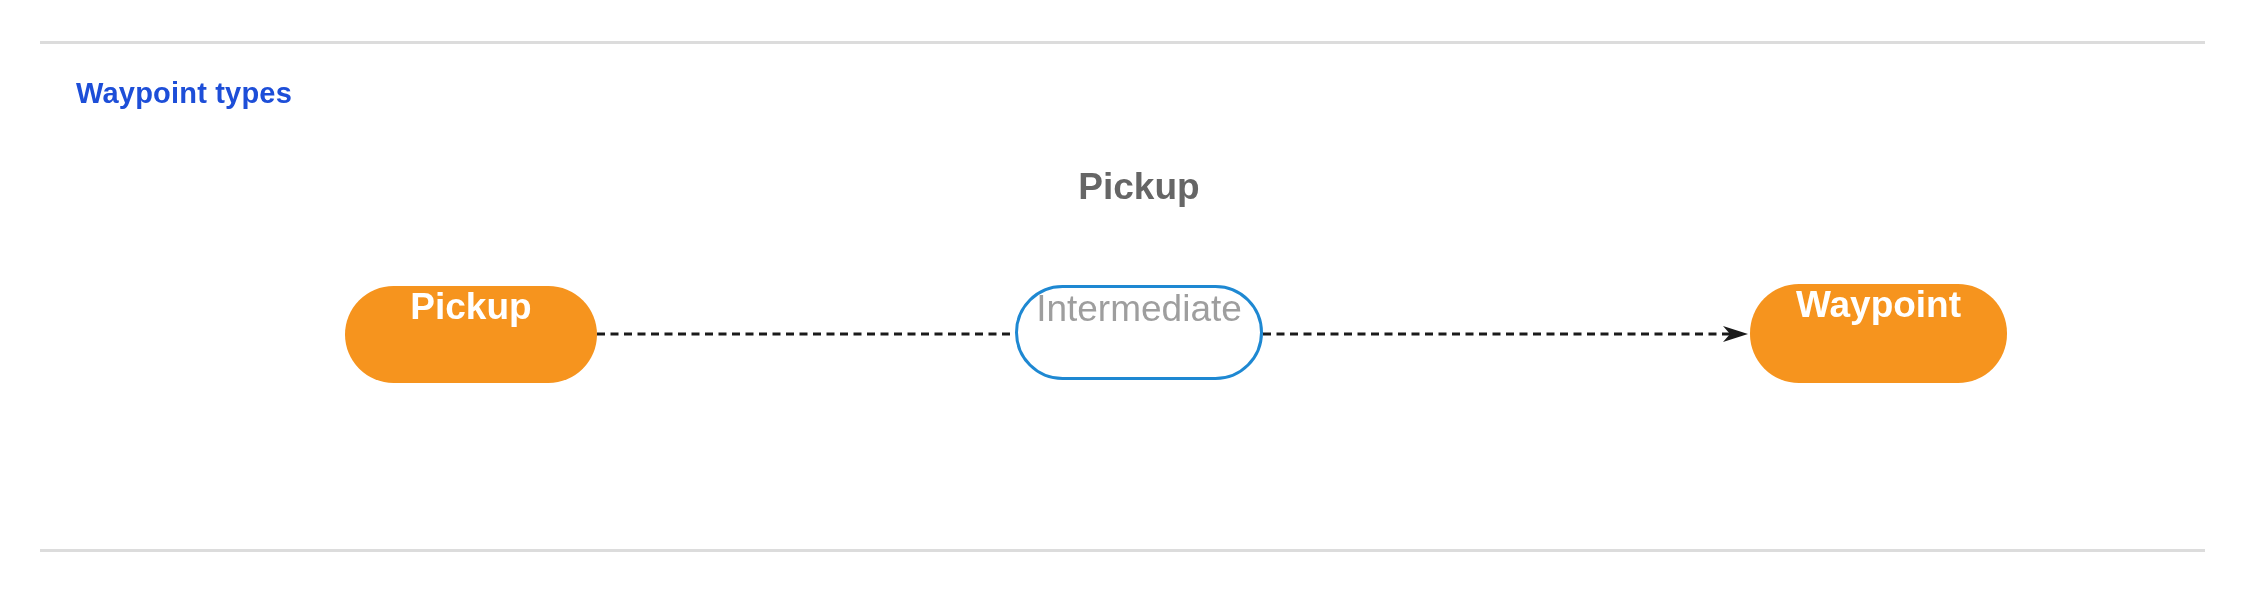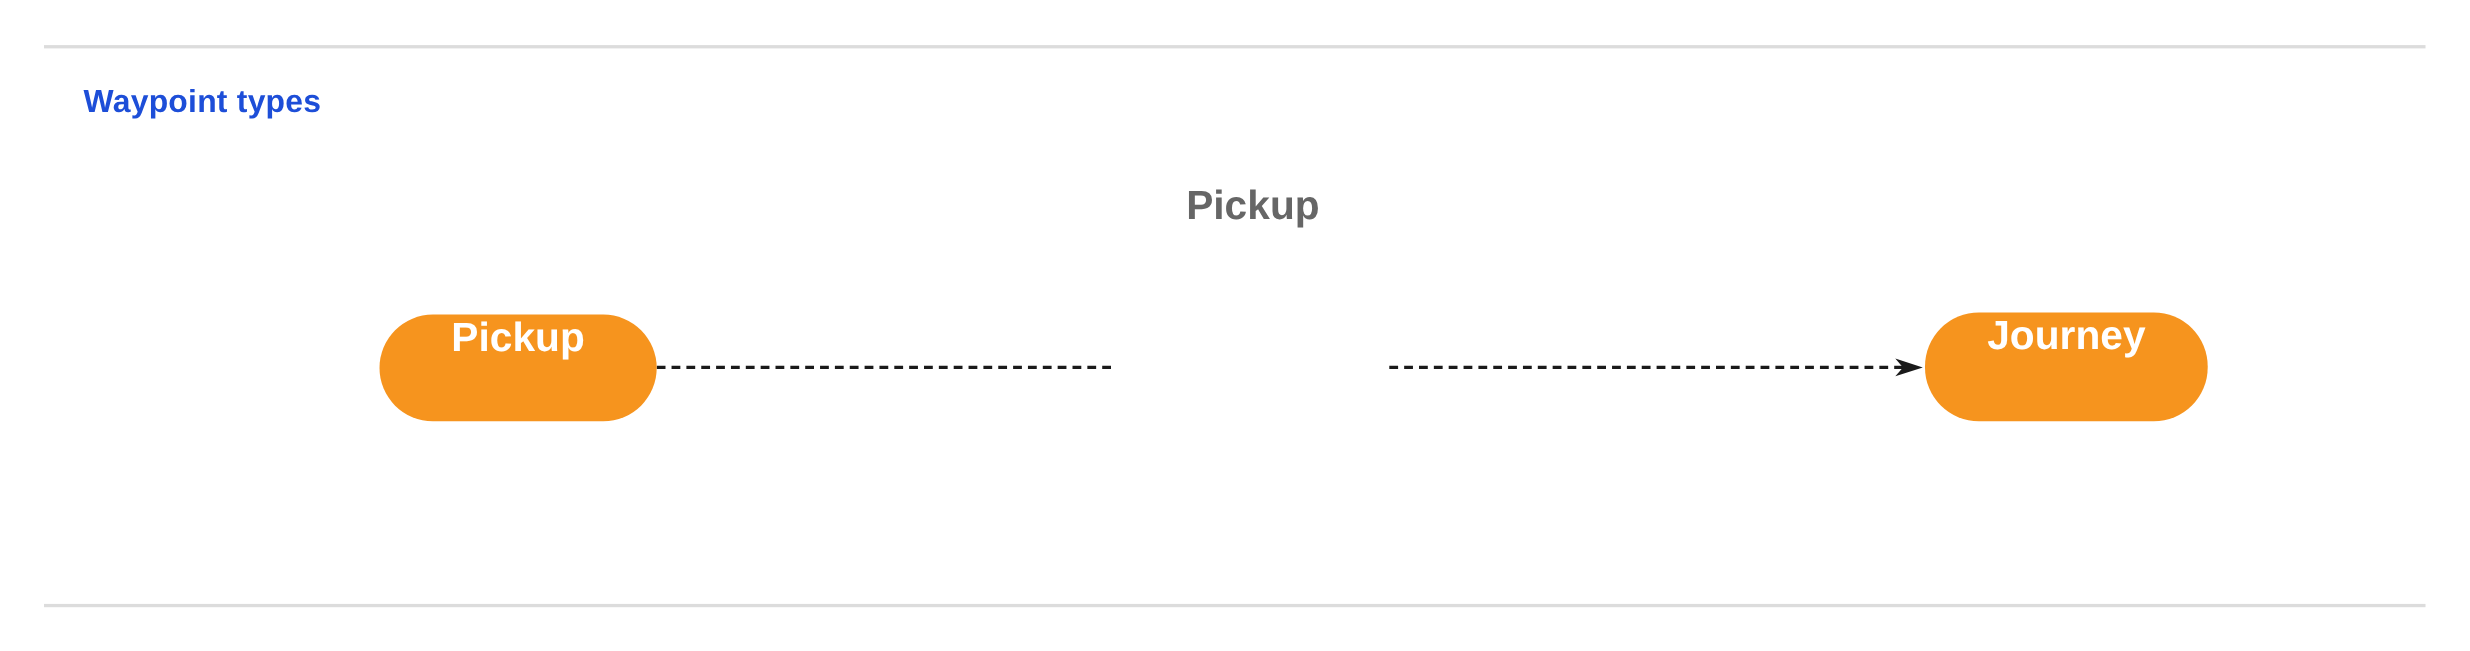--- a/index.html
+++ b/index.html
@@ -107,20 +107,23 @@
   <svg class="edges-svg" viewBox="0 0 2245 592" xmlns="http://www.w3.org/2000/svg">
     <line class="edge-line" x1="597" y1="334" x2="1015" y2="334"></line>
     <line class="edge-line" x1="1263" y1="334" x2="1736" y2="334"></line>
     <path class="arrowhead" d="M1723,326 L1748,334 L1723,342 L1730,334 Z"></path>
   </svg>
 
   <div class="node endpoint" id="node-pickup">
     <span>Pickup</span>
   </div>
 
+  <div class="node intermediate" id="node-intermediate">
+    <span>Intermediate</span>
+  </div>
 
   <div class="node endpoint" id="node-dropoff">
-    <span>Journey</span>
+    <span>Waypoint</span>
   </div>
 
   <div class="divider bottom"></div>
 
 </div>
 
 </body></html>

